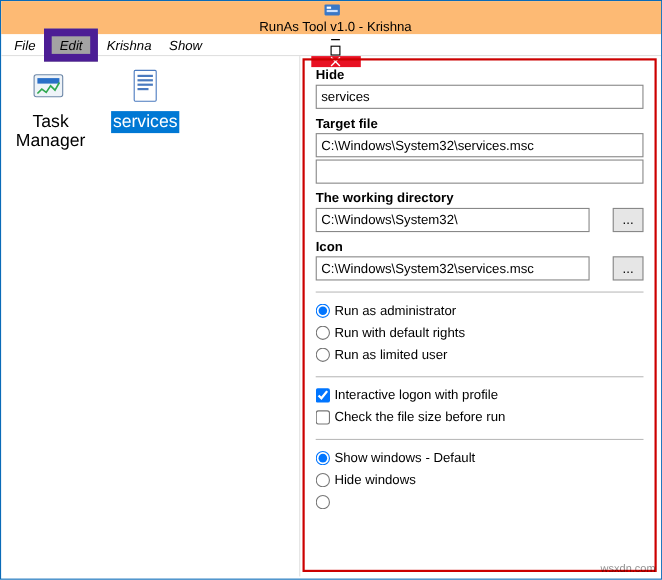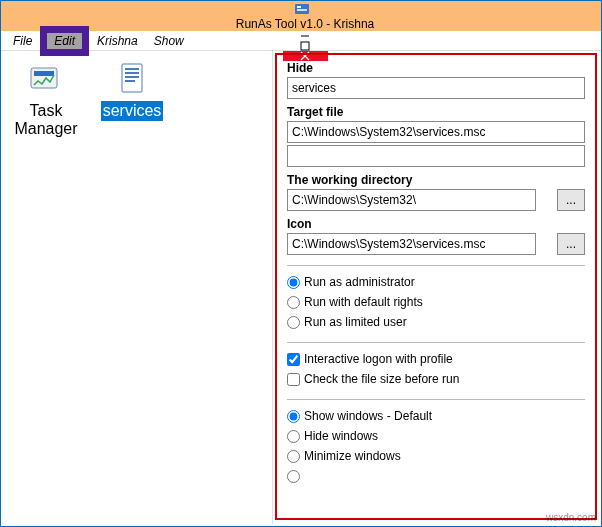--- a/index.html
+++ b/index.html
@@ -254,22 +254,18 @@
     <label class="opt-row">
       <input type="radio" name="winmode" checked="" style="">
       <span>Show windows - Default</span>
     </label>
     <label class="opt-row">
       <input type="radio" name="winmode" style="">
       <span>Hide windows</span>
     </label>
     <label class="opt-row">
       <input type="radio" name="winmode" style="">
-      <span>Minimize windows</span>
-    </label>
-    <label class="opt-row">
-      <input type="radio" name="winmode" style="">
     </label>
 
   </div>
 </div>
 
 <div class="watermark">wsxdn.com</div>
 
 </body></html>

